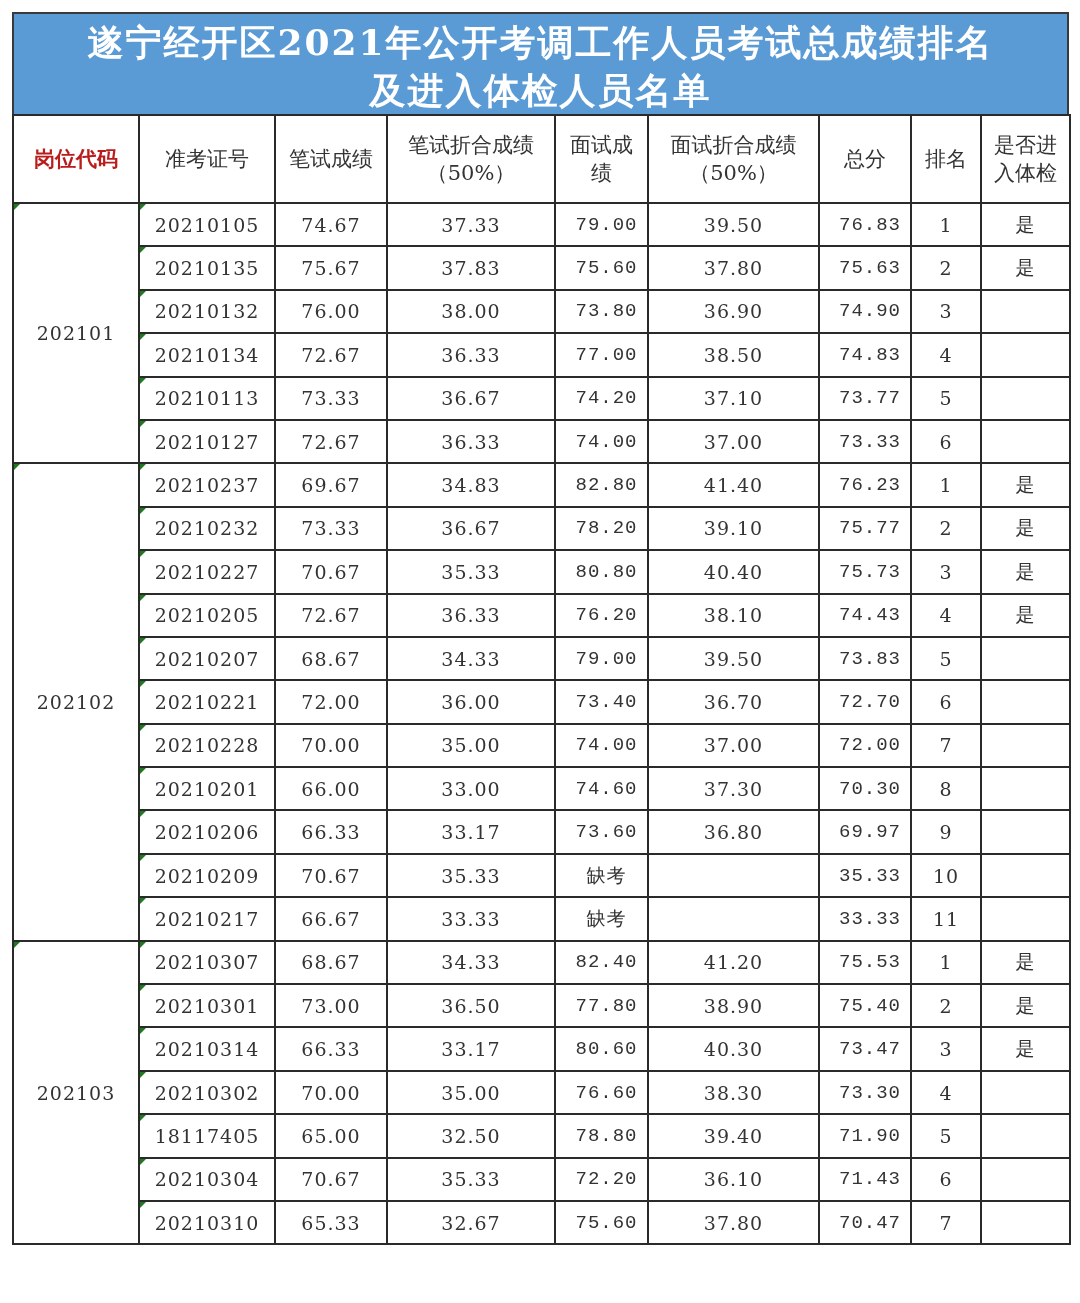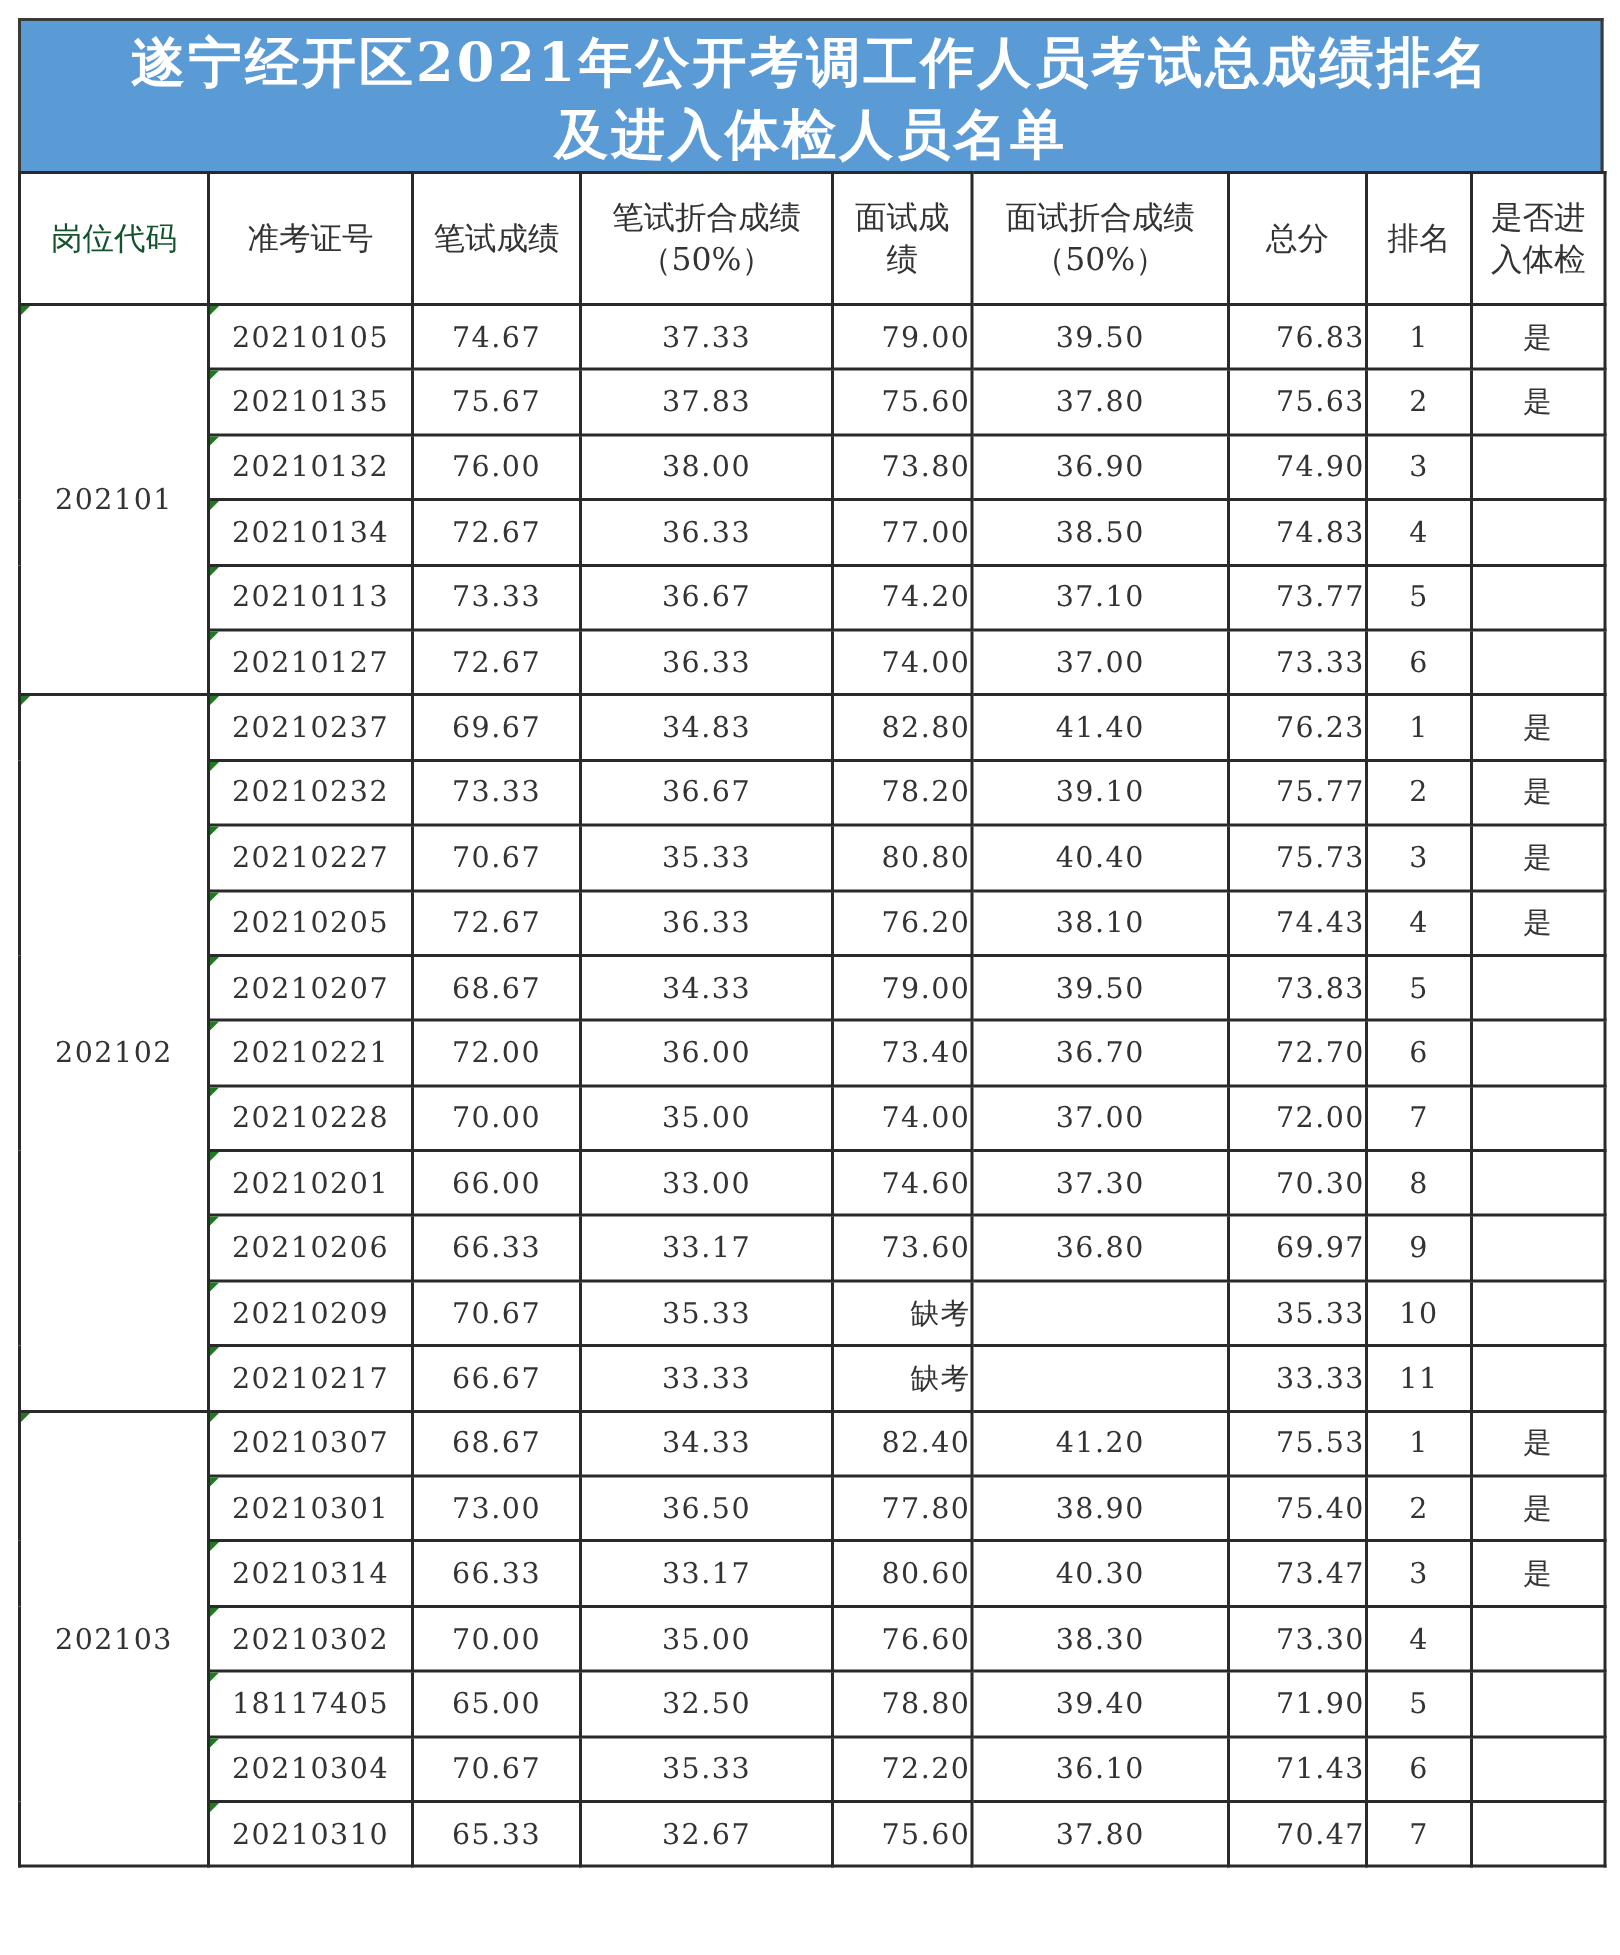--- a/index.html
+++ b/index.html
@@ -36,35 +36,35 @@
     padding: 0;
     position: relative;
   }
   th {
     height: 86px;
     font-weight: normal;
     font-size: 21px;
     line-height: 28px;
     color: #333;
   }
-  th.bold { font-weight: normal; color: #14532d; font-family: "DejaVu Sans", "Liberation Sans", sans-serif; }
+  th.bold { font-weight: bold; color: #b91c1c; font-family: "DejaVu Sans", "Liberation Sans", sans-serif; }
   td {
     height: 41.4px;
     font-size: 19px;
     letter-spacing: 1px;
   }
   td.code { font-size: 19px; margin-left: 28px; }
   td.ticket::before, td.code::before {
     content: "";
     position: absolute; left: 0; top: 0;
     width: 0; height: 0;
     border-top: 6px solid #1f7a1f;
     border-right: 6px solid transparent;
   }
-  td.left-align { text-align: right; padding-left: 10px; }
+  td.left-align { text-align: center; padding-left: 10px; font-family: Liberation Mono, monospace; }
 </style>
 </head>
 <body>
 
 <div class="sheet">
   <div class="title">
     <div>遂宁经开区2021年公开考调工作人员考试总成绩排名</div>
     <div>及进入体检人员名单</div>
   </div>
   <table>

